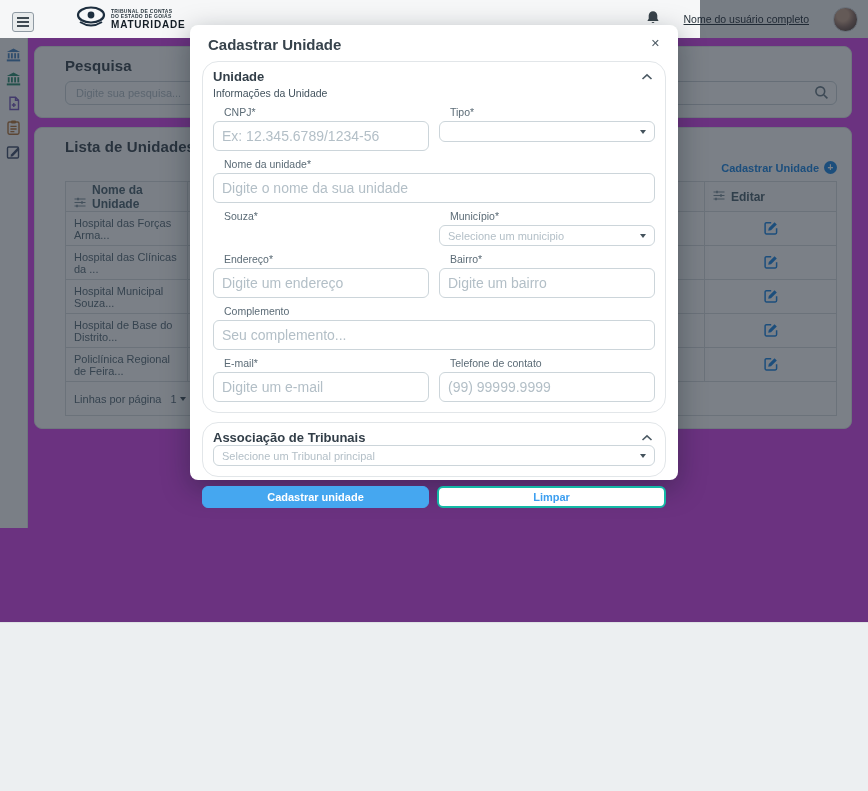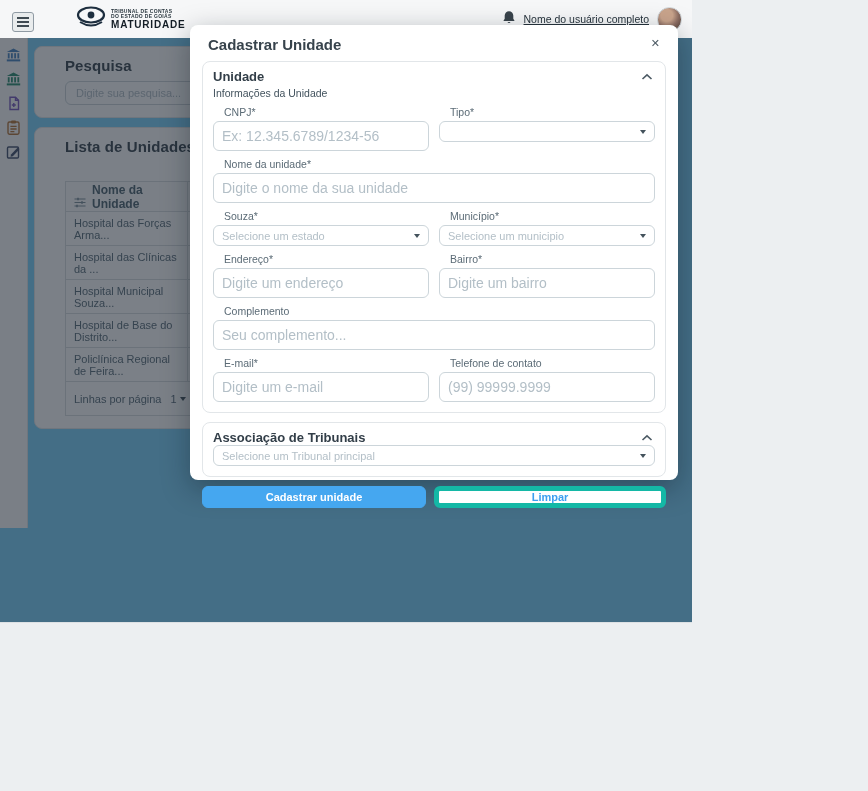--- a/index.html
+++ b/index.html
@@ -1,27 +1,27 @@
 <!DOCTYPE html>
 <html><head>
 <meta charset="utf-8">
 <style>
   * { box-sizing: border-box; margin: 0; padding: 0; }
   html,body { width: 868px; height: 791px; background: #ecefF1; font-family: "Liberation Sans", sans-serif; overflow: hidden; }
-  .stage { position: relative; width: 692px; height: 623px; background: #7dd3fc; overflow: hidden; border-bottom: 1px solid #dde1e4; }
+  .stage { position: relative; width: 868px; height: 623px; background: #d946ef; overflow: hidden; border-bottom: 1px solid #dde1e4; }
 
   
   .app-header { position: absolute; top: 0; left: 0; right: 0; height: 38px; background: #f6f7f8; display: flex; align-items: center; padding: 0 10px 0 12px; z-index: 1; }
   .burger { width: 22px; height: 20px; background: #e9eced; border: 1px solid #8f9aa3; border-radius: 3px; display: flex; flex-direction: column; justify-content: center; align-items: center; gap: 2.5px; margin-right: 14px; margin-top: 6px; cursor: pointer; }
   .burger i { display: block; width: 12px; height: 1.6px; background: #3f4a52; }
   .logo { display: flex; align-items: center; gap: 5px; margin-left: 28px; }
   .logo-text { display: flex; flex-direction: column; line-height: 1; }
   .logo-l1, .logo-l2 { font-size: 5px; font-weight: bold; color: #2b3840; letter-spacing: 0.3px; }
   .logo-l3 { font-size: 10px; font-weight: bold; color: #141e26; letter-spacing: 0.8px; margin-top: 1px; }
-  .hdr-right { margin-left: auto; display: flex; align-items: center; gap: 8px; }
+  .hdr-right { margin-left: auto; display: flex; align-items: center; gap: 24px; }
   .user-name { font-size: 10.5px; color: #27333c; text-decoration: underline; cursor: pointer; }
   .avatar { width: 25px; height: 25px; border-radius: 50%; background: radial-gradient(circle at 38% 32%, #c9a48c 0 28%, #8d6e63 55%, #41332d 100%); border: 1px solid #cfd5d9; }
 
   
   .side-rail { position: absolute; top: 38px; left: 0; width: 28px; height: 490px; background: #fdfdfd; border-right: 1px solid #e2e6e9; display: flex; flex-direction: column; align-items: center; padding-top: 9px; gap: 8px; z-index: 1; }
   .side-rail .sicon { width: 16px; height: 16px; display: flex; align-items: center; justify-content: center; cursor: pointer; }
 
   
   .main { position: absolute; top: 38px; left: 28px; right: 0; z-index: 1; padding: 8px 16px 0 6px; }
   .card { background: #fff; border: 1px solid #e3e7ea; border-radius: 8px; padding: 10px 14px 12px 30px; }
@@ -51,37 +51,37 @@
 
   
   .backdrop-main { position: absolute; left: 0; right: 0; top: 38px; bottom: 0; background: rgba(28,37,48,0.58); z-index: 5; }
   .backdrop-top { position: absolute; left: 700px; right: 0; top: 0; height: 38px; background: rgba(28,37,48,0.58); z-index: 5; }
 
   
   .modal { position: absolute; left: 190px; top: 25px; width: 488px; height: 455px; background: #fff; border-radius: 8px; box-shadow: 0 8px 28px rgba(10,20,30,0.35); z-index: 10; }
   .modal-head { display: flex; align-items: flex-start; justify-content: space-between; padding: 11px 16px 4px 18px; }
   .modal-title { font-size: 15px; font-weight: bold; color: #37434c; }
   .modal-close { font-size: 11px; color: #4c5a64; cursor: pointer; padding: 2px 2px; line-height: 1; background: none; border: none; font-family: inherit; }
-  .mbox { margin: 4px 12px 9px; border: 1px solid #e2e6e9; border-radius: 8px; padding: 7px 10px 10px; }
+  .mbox { margin: 4px 12px 9px; border: 1px solid #e2e6e9; border-radius: 16px; padding: 7px 10px 10px; }
   .mbox-head { display: flex; align-items: center; justify-content: space-between; }
   .mbox-title { font-size: 13px; font-weight: bold; color: #323e48; }
   .chev-btn { background: none; border: none; cursor: pointer; padding: 0 2px; }
   .msub { font-size: 10.5px; color: #42525d; margin-top: 3px; }
   .loc-title { font-size: 11px; color: #33414b; margin-top: 9px; }
   .frow { display: flex; gap: 10px; }
   .fcol { flex: 1; min-width: 0; }
   .flabel { display: block; font-size: 10.5px; color: #5b6b76; margin: 7px 11px 3px; }
   .finput { width: 100%; height: 21px; border: 1px solid #ccd5da; border-radius: 6px; padding: 14px 8px; font-size: 14px; color: #37474f; font-family: inherit; background: #fff; }
   .finput::placeholder { color: #b3bfc7; }
   .fselect { width: 100%; height: 21px; border: 1px solid #ccd5da; border-radius: 6px; padding: 0 8px; display: flex; align-items: center; justify-content: space-between; cursor: pointer; background: #fff; }
   .fselect .ph { font-size: 11px; color: #b3bfc7; white-space: nowrap; overflow: hidden; }
   .btnrow { display: flex; gap: 8px; margin: 0 12px; }
   .btn { flex: 1; height: 22px; border-radius: 6px; font-size: 11px; font-weight: bold; font-family: inherit; cursor: pointer; }
   .btn-primary { background: #45a7f0; border: 1px solid #45a7f0; color: #fff; }
-  .btn-outline { background: #fff; border: 5px solid #14b8a6; color: #3d9ff0; }
+  .btn-outline { background: #fff; border: 2px solid #14b8a6; color: #3d9ff0; }
 </style>
 </head>
 <body>
 
 <div class="stage">
 
   <div class="app-header">
     <div class="burger">
       <i></i>
         <i></i>
@@ -317,24 +317,20 @@
         </div>
       </div>
 
       <label class="flabel">Nome da unidade*</label>
       <input class="finput" type="text" placeholder="Digite o nome da sua unidade" style="">
 
 
       <div class="frow">
         <div class="fcol">
           <label class="flabel">Souza*</label>
-          <div class="fselect">
-            <span class="ph">Selecione um estado</span>
-            <span class="tri-down"></span>
-          </div>
         </div>
         <div class="fcol">
           <label class="flabel">Município*</label>
           <div class="fselect">
             <span class="ph">Selecione um municipio</span>
             <span class="tri-down"></span>
           </div>
         </div>
       </div>
 

